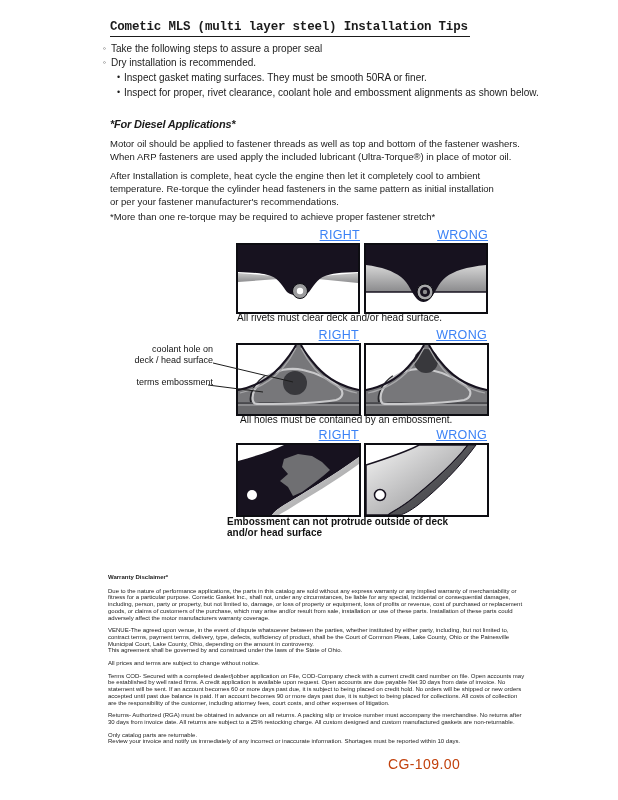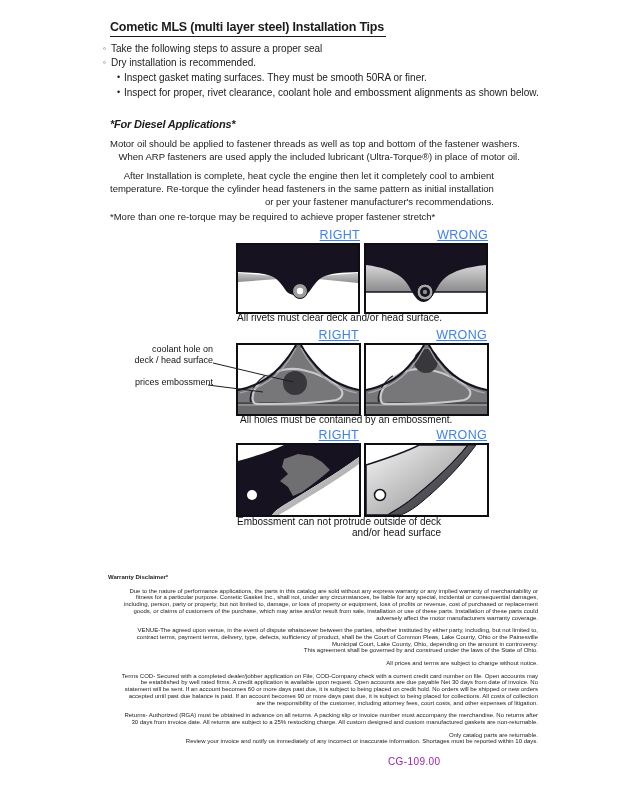--- a/index.html
+++ b/index.html
@@ -1,38 +1,38 @@
 <!DOCTYPE html>
 <html><head>
 <meta charset="utf-8">
 <style>
   html,body{margin:0;padding:0;background:#ffffff;}
   .page{position:relative;width:618px;height:800px;background:#fff;overflow:hidden;
         font-family:"Liberation Sans",sans-serif;color:#1b1b1b;}
   .abs{position:absolute;}
   .title{font-size:12.5px;font-weight:bold;border-bottom:1.5px solid #1b1b1b;
-         padding:0 2px 2px 0;margin:0;display:inline-block;letter-spacing:-0.2px;}
+         padding:0 2px 2px 0;margin:0;display:inline-block;letter-spacing:-0.2px;font-family:Liberation Mono, monospace;}
   .bullets{font-size:10px;line-height:14px;}
   .b-row{white-space:nowrap;}
   .b-glyph{display:inline-block;width:8px;font-size:8px;vertical-align:1px;}
   .sub{padding-left:14px;}
   .sub .b-glyph{font-size:9px;width:7px;}
   h2.diesel{font-size:11px;font-weight:bold;margin:0;letter-spacing:-0.2px;}
   .body{font-size:9.5px;line-height:13px;margin:0;}
-  .ml{white-space:pre-line;text-align:right;}
+  .ml{white-space:pre-line;}
   .dg-label{position:absolute;width:125px;text-align:right;font-size:12.5px;
             letter-spacing:0.3px;color:#3b82f6;text-decoration:underline;}
   .plate{position:absolute;display:block;border:2px solid #0d0d12;background:#fff;}
   .dg-caption{position:absolute;font-size:10px;line-height:11px;color:#141414;}
   .side-label{position:absolute;font-size:9px;line-height:11px;text-align:right;color:#141414;}
   .leader{position:absolute;pointer-events:none;z-index:5;}
   .fine{font-size:6px;line-height:6.7px;width:430px;color:#222;}
   .fine p{margin:0 0 6px 0;}
   .fine .fp-head{font-weight:bold;margin-bottom:7px;}
-  .doc-code{font-size:10px;letter-spacing:0.4px;color:#a21caf;}
+  .doc-code{font-size:14px;letter-spacing:0.4px;color:#c2410c;}
 </style>
 </head>
 <body>
 
 <div class="page">
 
   <h1 class="abs title" style="left:110px;top:20px;">Cometic MLS (multi layer steel) Installation Tips</h1>
 
   <div class="abs bullets" style="left:103px;top:42px;">
     <div class="b-row">
@@ -92,21 +92,21 @@
     <circle cx="59" cy="47" r="2.2" fill="#8b8b8d"></circle>
   </svg>
 
   <div class="dg-caption" style="left:237px;top:312px;">All rivets must clear deck and/or head surface.</div>
 
   <div class="dg-label" style="left:234px;top:328px;">RIGHT</div>
   <div class="dg-label" style="left:362px;top:328px;">WRONG</div>
 
   <div class="side-label ml" style="left:108px;top:344px;width:105px;">coolant hole on
 deck / head surface</div>
-  <div class="side-label" style="left:108px;top:377px;width:105px;">prices embossment</div>
+  <div class="side-label" style="left:108px;top:377px;width:105px;">terms embossment</div>
 
   <svg class="leader" style="left:205px;top:355px;" width="110" height="45" viewBox="0 0 110 45">
     <line x1="8" y1="8" x2="88" y2="27" stroke="#1d1d1d" stroke-width="1"></line>
     <line x1="3" y1="30" x2="58" y2="37" stroke="#1d1d1d" stroke-width="1"></line>
   </svg>
 
   <svg class="plate" style="left:236px;top:343px;" width="121" height="69" viewBox="0 0 121 69">
     <rect x="0" y="0" width="121" height="69" fill="#ffffff"></rect>
     <path fill="#77777a" d="M0,45 C20,41 32,33 42,22 C49,14 55,6 58,0 L63,0 C66,6 72,14 79,22 C89,33 101,41 121,45 L121,69 L0,69 Z"></path>
     <rect x="0" y="58" width="121" height="11" fill="#69696c"></rect>
@@ -165,21 +165,21 @@
         <stop offset="0" stop-color="#6a6a6e"></stop>
           <stop offset="1" stop-color="#3c3c40"></stop>
       </linearGradient>
     </defs>
     <rect x="0" y="0" width="121" height="70" fill="#ffffff"></rect>
     <path fill="url(#s4)" stroke="#17121f" stroke-width="1.5" d="M0,20 C22,13 40,7 53,0 L102,0 C88,18 66,38 46,54 C36,62 28,66 22,70 L0,70 Z"></path>
     <path fill="url(#s5)" stroke="#17121f" stroke-width="1" d="M22,70 C28,66 36,62 46,54 C66,38 88,18 102,0 L110,0 C94,22 72,44 52,60 C44,66 38,69 34,70 Z"></path>
     <circle cx="14" cy="50" r="5.5" fill="#ffffff" stroke="#17121f" stroke-width="1.5"></circle>
   </svg>
 
-  <div class="dg-caption ml" style="left:237px;top:516px;">Embossment can not protrude outside of deck
+  <div class="dg-caption ml" style="left:227px;top:516px;font-weight:bold;">Embossment can not protrude outside of deck
 and/or head surface</div>
 
   <div class="abs fine" style="left:108px;top:574px;">
     <p class="fp-head">Warranty Disclaimer*</p>
     <p class="ml">Due to the nature of performance applications, the parts in this catalog are sold without any express warranty or any implied warranty of merchantability or
 fitness for a particular purpose.  Cometic Gasket Inc., shall not, under any circumstances, be liable for any special, incidental or consequential damages,
 including, person, party or property, but not limited to, damage, or loss of property or equipment, loss of profits or revenue, cost of purchased or replacement
 goods, or claims of customers of the purchase, which may arise and/or result from sale, installation or use of these parts.  Installation of these parts could
 adversely affect the motor manufacturers warranty coverage.</p>
     <p class="ml">VENUE-The agreed upon venue, in the event of dispute whatsoever between the parties, whether instituted by either party, including, but not limited to,

